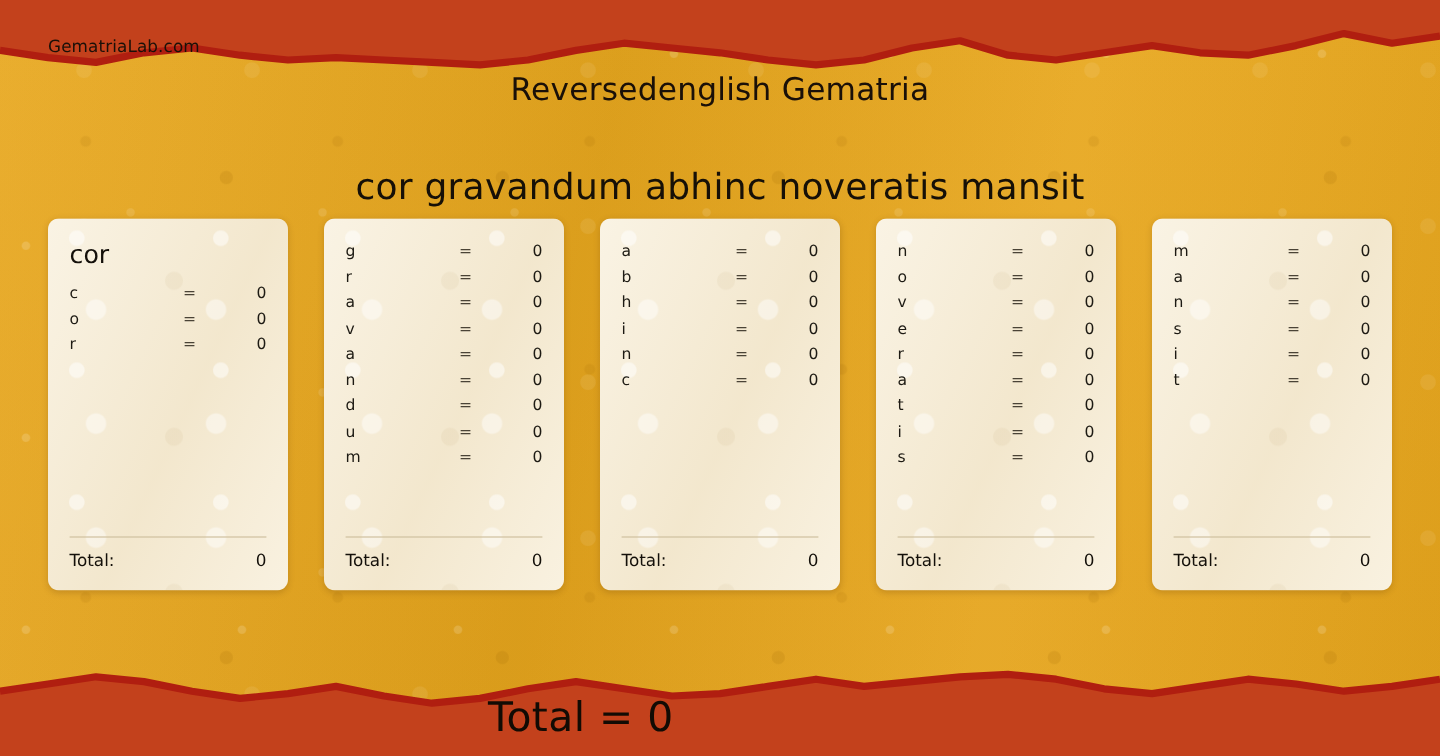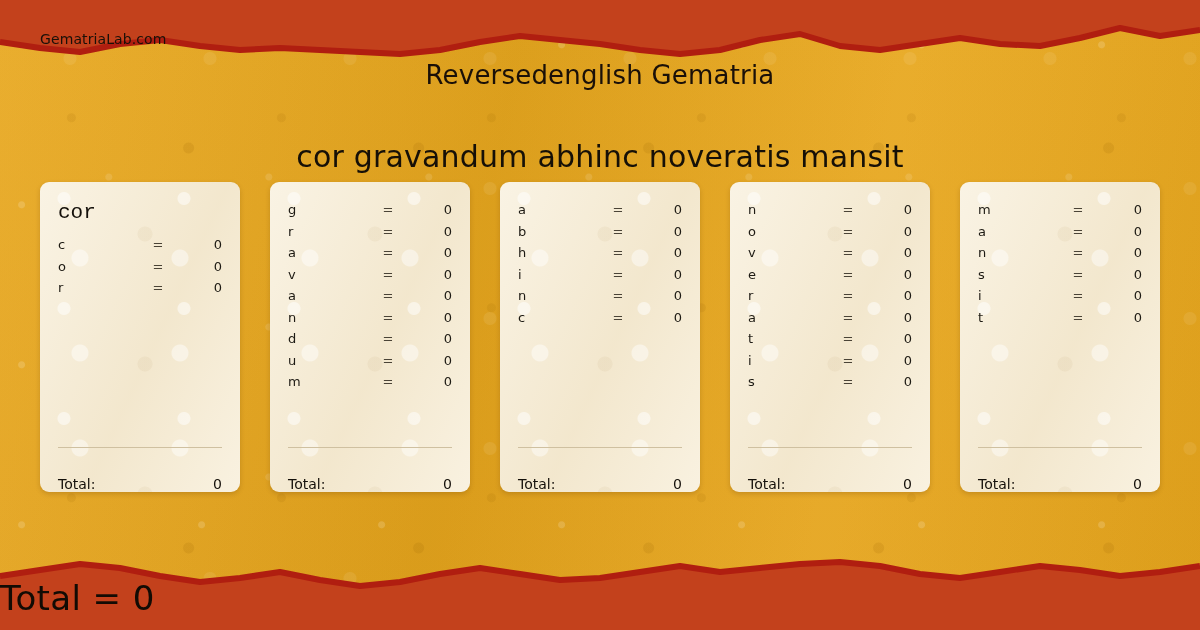--- a/index.html
+++ b/index.html
@@ -116,21 +116,20 @@
     display: flex;
     flex-direction: column;
   }
 
   .card-title {
     font-size: 21px;
     color: #14100a;
     line-height: 1;
     margin: 0 0 14px 0;
     white-space: nowrap;
-    font-family: Liberation Mono, monospace;
   }
 
   .letters {
     flex: 1 1 auto;
   }
 
   .letter-row {
     display: flex;
     align-items: baseline;
     height: 21.5px;
@@ -153,37 +152,37 @@
   }
 
   .card-divider {
     height: 1px;
     background: #cfc0a0;
     margin: 0 0 0 0;
   }
 
   .card-total {
     display: flex;
-    align-items: flex-end;
+    align-items: flex-start;
     font-size: 14px;
     color: #14100a;
     height: 44px;
     padding-top: 12px;
     box-sizing: border-box;
   }
   .card-total .tl { flex: 1 1 auto; }
   .card-total .tv { flex: 0 0 auto; }
 
   
   .grand-total {
     position: absolute;
     left: 0;
     bottom: 12px;
     width: 968px;
-    text-align: left;
+    text-align: center;
     font-size: 34px;
     color: #120b04;
     letter-spacing: 0.4px;
     z-index: 7;
   }
 </style>
 </head>
 <body>
 
 <div class="page">

